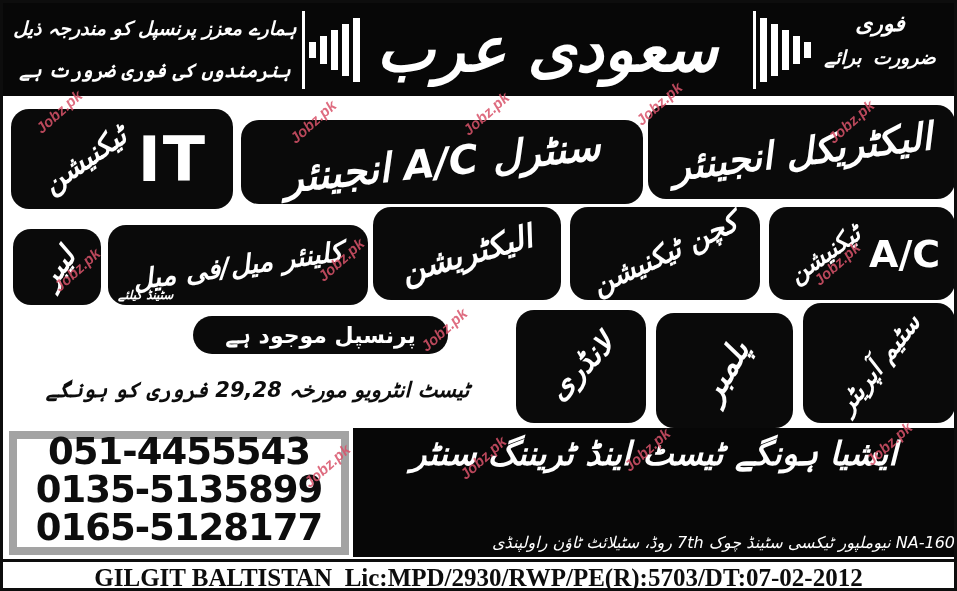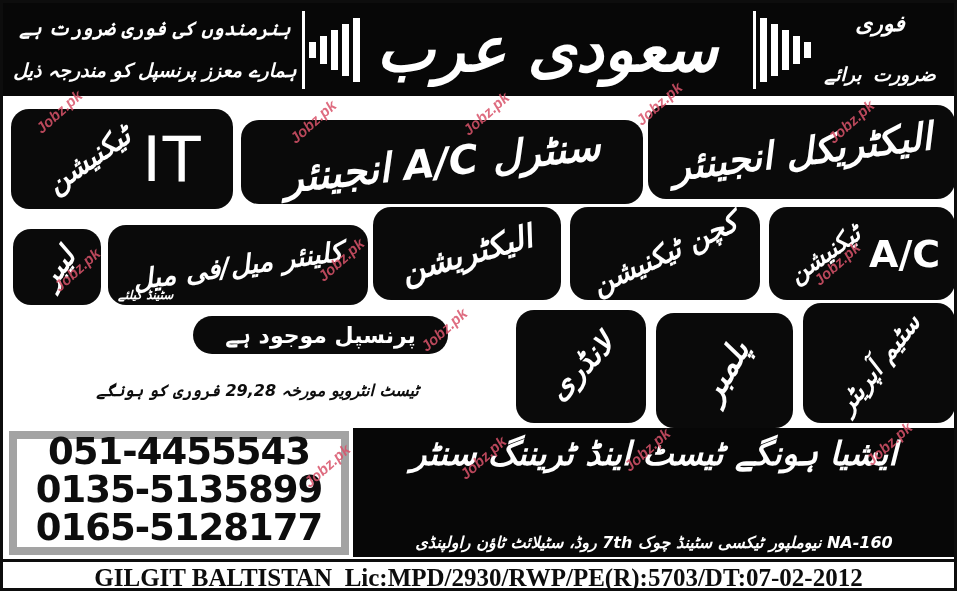--- a/index.html
+++ b/index.html
@@ -9,36 +9,36 @@
   
   .hdr{position:absolute;left:0;top:0;width:100%;height:93px;background:#070707;color:#fff;}
   .hdr-note{position:absolute;left:6px;top:4px;width:292px;text-align:center;
             font-size:19px;font-weight:bold;font-style:italic;line-height:42px;direction:rtl;}
   .hdr-title{position:absolute;left:338px;top:2px;width:412px;height:89px;display:flex;
              align-items:center;justify-content:center;font-size:62px;font-weight:bold;
              font-style:italic;direction:rtl;white-space:nowrap;}
   .hdr-urgent{position:absolute;left:802px;top:8px;width:150px;text-align:center;
               font-style:italic;direction:rtl;font-family:Liberation Mono, monospace;}
   .hdr-urgent .u1{font-size:22px;font-weight:bold;}
-  .hdr-urgent .u2{font-size:19px;font-weight:bold;margin-top:25px;}
+  .hdr-urgent .u2{font-size:19px;font-weight:bold;margin-top:8px;}
   .eq{position:absolute;top:0;height:93px;display:flex;align-items:center;gap:4px;}
   .eq span{background:#fff;width:7px;display:block;}
   .eq .ln{width:3px;height:78px;}
   .eq-l{left:299px;}
   .eq-r{left:750px;}
   
   .jb{position:absolute;background:#0a0a0a;border-radius:18px;color:#fff;
       display:flex;align-items:center;justify-content:center;overflow:hidden;}
   .jb .t{font-weight:bold;font-style:italic;direction:rtl;white-space:nowrap;}
   .b-elec-eng{left:645px;top:102px;width:307px;height:94px;}
   .b-elec-eng .t{font-size:38px;transform:rotate(-7deg);}
   .b-cac-eng{left:238px;top:117px;width:402px;height:84px;}
   .b-cac-eng .t{font-size:40px;transform:rotate(-6deg);}
   .b-it{left:8px;top:106px;width:222px;height:100px;direction:rtl;gap:6px;}
-  .b-it .lat{font-size:62px;font-weight:normal;font-style:normal;letter-spacing:2px;}
+  .b-it .lat{font-size:62px;font-weight:bold;font-style:normal;letter-spacing:2px;}
   .b-it .t{font-size:28px;transform:rotate(-35deg);}
   .b-ac{left:766px;top:204px;width:186px;height:93px;direction:rtl;gap:4px;}
   .b-ac .lat{font-size:38px;font-weight:bold;}
   .b-ac .t{font-size:24px;transform:rotate(-35deg);}
   .b-kitchen{left:567px;top:204px;width:190px;height:93px;}
   .b-kitchen .t{font-size:28px;transform:rotate(-25deg);}
   .b-electrician{left:370px;top:204px;width:188px;height:93px;}
   .b-electrician .t{font-size:32px;transform:rotate(-16deg);}
   .b-cleaner{left:105px;top:222px;width:260px;height:80px;}
   .b-cleaner .t{font-size:27px;transform:rotate(-8deg);}
@@ -50,33 +50,33 @@
   .b-steam .t{font-size:25px;transform:rotate(-52deg);}
   .b-plumber{left:653px;top:310px;width:137px;height:115px;}
   .b-plumber .t{font-size:32px;transform:rotate(-60deg);}
   .b-laundry{left:513px;top:307px;width:130px;height:113px;}
   .b-laundry .t{font-size:30px;transform:rotate(-45deg);}
   
   .principal{position:absolute;left:190px;top:313px;width:255px;height:38px;background:#0a0a0a;
              border-radius:19px;color:#fff;display:flex;align-items:center;justify-content:center;
              font-size:22px;font-weight:bold;direction:rtl;}
   .interview{position:absolute;left:2px;top:354px;width:505px;height:66px;display:flex;
-             align-items:center;justify-content:center;font-size:16px;font-weight:bold;
+             align-items:center;justify-content:center;font-size:21px;font-weight:bold;
              font-style:italic;direction:rtl;text-align:center;}
   
   .phones{position:absolute;left:6px;top:428px;width:340px;height:124px;background:#fff;
           border:8px solid #a3a3a3;box-sizing:border-box;display:flex;flex-direction:column;
           align-items:center;justify-content:flex-end;}
   .phones div{font-size:37px;font-weight:900;line-height:1.03;letter-spacing:-1px;}
   .center-box{position:absolute;left:350px;top:425px;width:602px;height:129px;background:#070707;
               color:#fff;}
   .center-name{position:absolute;left:0;top:6px;width:100%;text-align:center;font-size:33px;
                font-weight:bold;font-style:italic;direction:rtl;white-space:nowrap;}
-  .center-addr{position:absolute;left:0;bottom:5px;width:100%;text-align:center;font-size:16px;
-               font-weight:bold;font-style:italic;direction:rtl;white-space:nowrap;margin-top:8px;}
+  .center-addr{position:absolute;left:0;bottom:5px;width:100%;text-align:right;font-size:16px;
+               font-weight:normal;font-style:italic;direction:rtl;white-space:nowrap;margin-top:8px;}
   
   .footer{position:absolute;left:0;top:556px;width:100%;height:35px;background:#fff;
           border-top:3px solid #0d0d0d;box-sizing:border-box;display:flex;align-items:center;
           justify-content:center;font-family:"Liberation Serif","DejaVu Serif",serif;
           font-size:25px;font-weight:bold;white-space:pre;}
   
   .wm{position:absolute;font-size:15px;font-weight:bold;font-style:italic;
       color:#d9536a;opacity:.85;transform:rotate(-42deg);pointer-events:none;
       font-family:"Liberation Sans",sans-serif;}
   .wm1{left:28px;top:100px;}  .wm2{left:282px;top:110px;} .wm3{left:455px;top:102px;}
@@ -85,22 +85,22 @@
   .wm10{left:296px;top:454px;}.wm11{left:452px;top:446px;}.wm12{left:616px;top:438px;}
   .wm13{left:858px;top:432px;}
 </style>
 </head>
 <body>
 
 <div class="ad">
 
   <div class="hdr">
     <div class="hdr-note">
+      <div>ہمارے معزز پرنسپل کو مندرجہ ذیل</div>
       <div>ہنرمندوں کی فوری ضرورت ہے</div>
-      <div>ہمارے معزز پرنسپل کو مندرجہ ذیل</div>
     </div>
     <div class="eq eq-l">
       <span class="ln"></span>
         <span style="height:16px"></span>
         <span style="height:28px"></span>
       <span style="height:40px"></span>
         <span style="height:52px"></span>
         <span style="height:64px"></span>
     </div>
     <div class="hdr-title">سعودی عرب</div>

